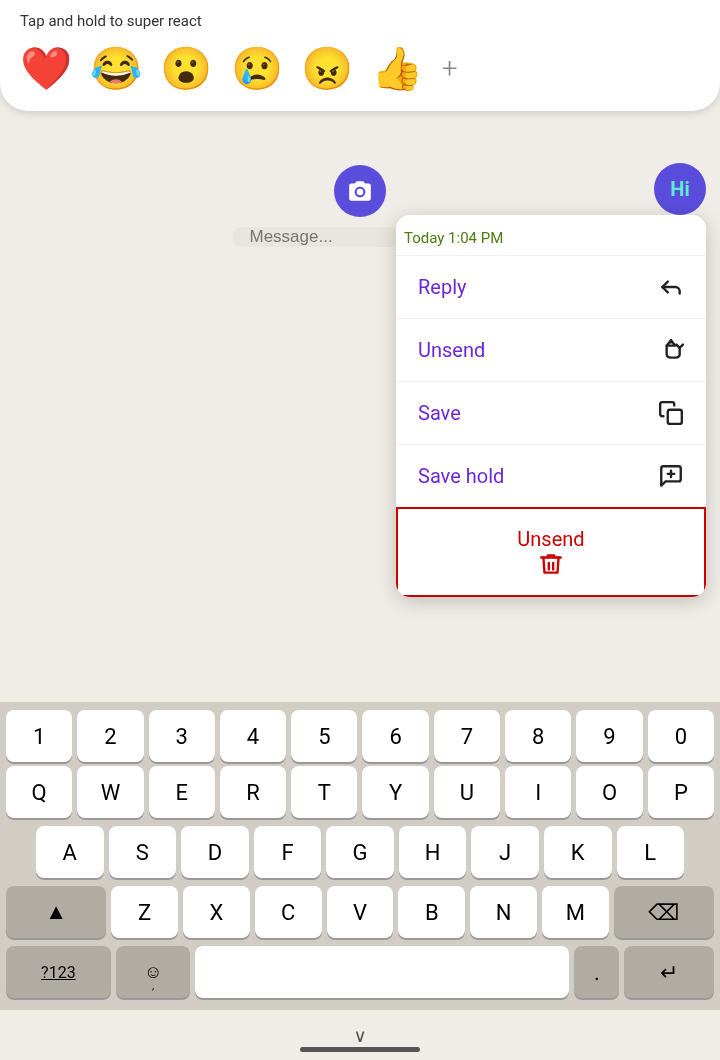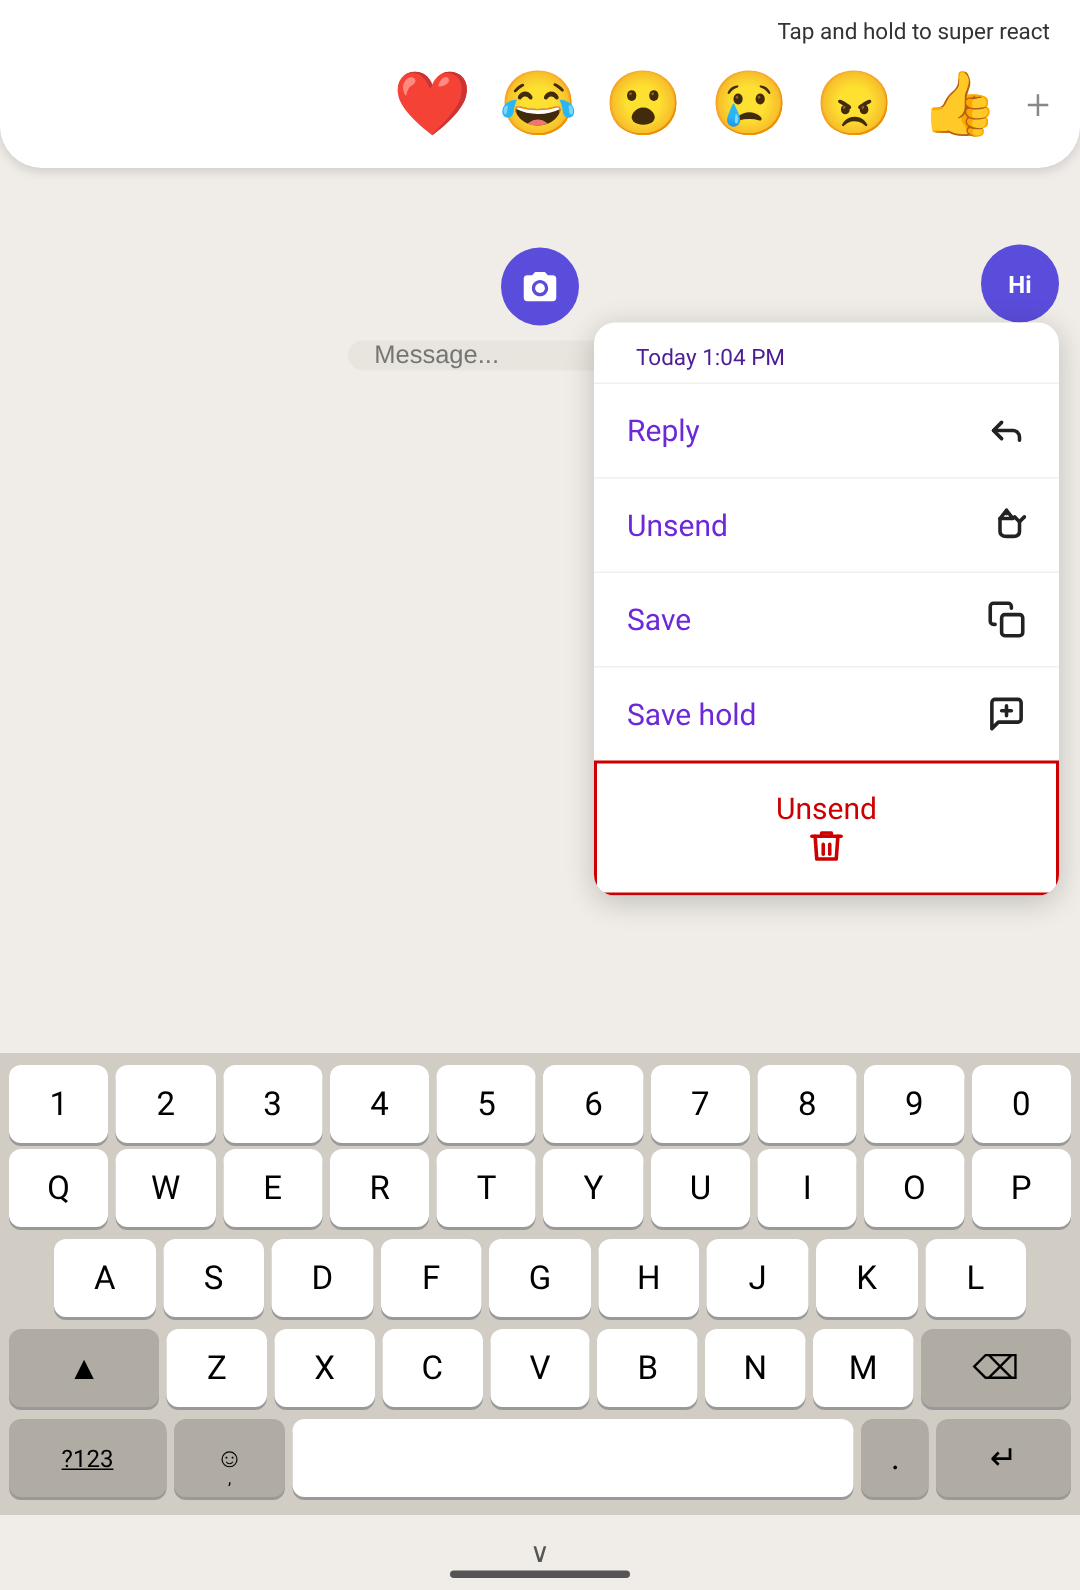--- a/index.html
+++ b/index.html
@@ -16,21 +16,21 @@
     .emoji-bar {
       position: absolute;
       top: 0;
       left: 0;
       right: 0;
       background: white;
       border-radius: 0 0 28px 28px;
       padding: 12px 20px 18px;
       display: flex;
       flex-direction: column;
-      align-items: flex-end;
+      align-items: flex-start;
       box-shadow: 0 2px 8px rgba(0,0,0,0.15);
       z-index: 10;
     }
     .tap-hold-text {
       font-size: 15px;
       color: #333;
       margin-bottom: 14px;
     }
     .emoji-row {
       display: flex;
@@ -93,42 +93,42 @@
       position: absolute;
       top: 163px;
       right: 14px;
       width: 52px;
       height: 52px;
       background: #5b4ddb;
       border-radius: 50%;
       display: flex;
       align-items: center;
       justify-content: center;
-      color: #ffffff;
-      font-size: 16px;
+      color: #5eead4;
+      font-size: 20px;
       font-weight: bold;
       z-index: 5;
     }
 
     
     .context-menu {
       position: absolute;
       top: 215px;
       right: 14px;
       width: 310px;
       background: white;
       border-radius: 14px;
       box-shadow: 0 4px 20px rgba(0,0,0,0.2);
       overflow: hidden;
       z-index: 20;
     }
     .context-timestamp {
-      padding: 14px 28px 8px;
+      padding: 14px 8px 8px;
       font-size: 15px;
-      color: #4c1d95;
+      color: #4d7c0f;
     }
     .context-item {
       display: flex;
       align-items: center;
       justify-content: space-between;
       padding: 18px 22px;
       cursor: pointer;
       border-top: 1px solid #f0f0f0;
     }
     .context-item-label {

